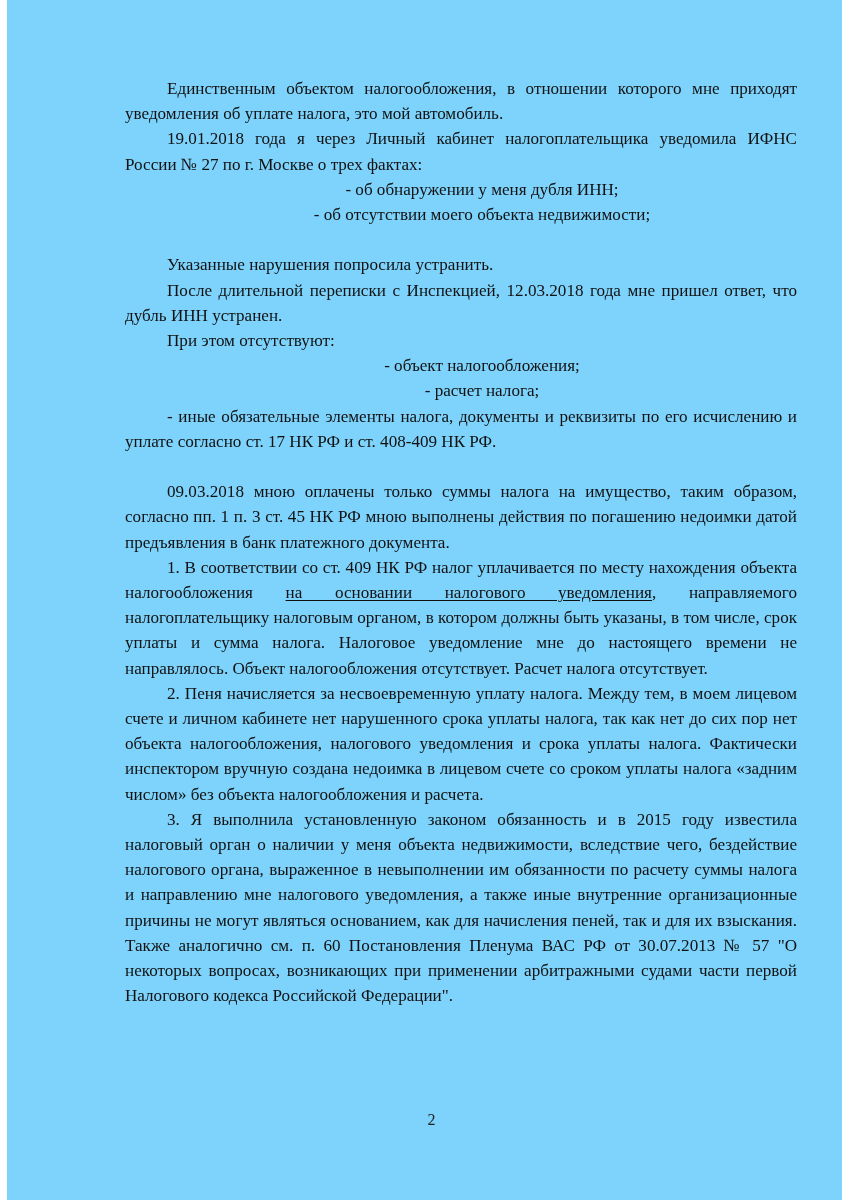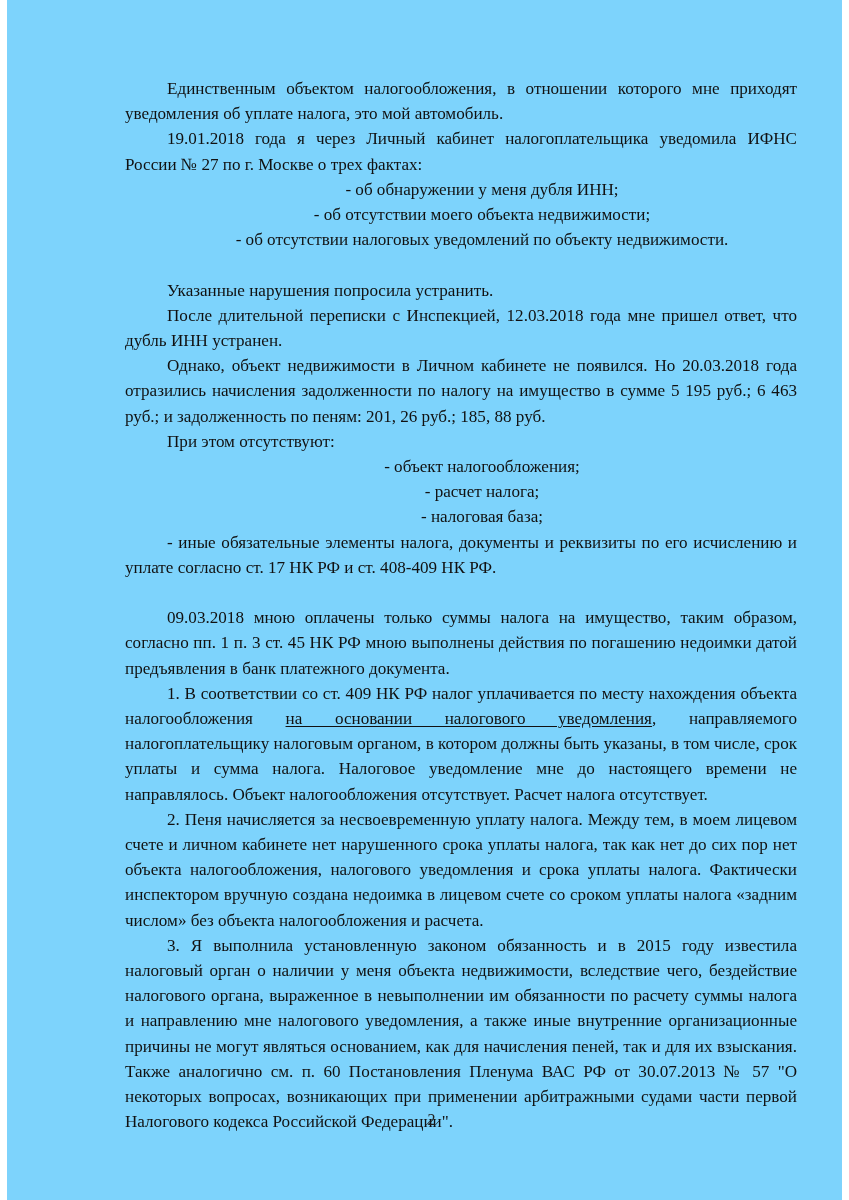--- a/index.html
+++ b/index.html
@@ -67,29 +67,26 @@
 </style>
 </head>
 <body>
 
 <div class="page">
   <div class="text-block" id="text-block">
       <p class="para">Единственным объектом налогообложения, в отношении которого мне приходят уведомления об уплате налога, это мой автомобиль.</p>
       <p class="para">19.01.2018 года я через Личный кабинет налогоплательщика уведомила ИФНС России № 27 по г. Москве о трех фактах:</p>
       <p class="dash">- об обнаружении у меня дубля ИНН;</p>
       <p class="dash">- об отсутствии моего объекта недвижимости;</p>
-      <p class="dash">- об отсутствии налоговых уведомлений по объекту недвижимости.</p>
       <div class="spacer-line">&nbsp;</div>
       <p class="para">Указанные нарушения попросила устранить.</p>
       <p class="para">После длительной переписки с Инспекцией, 12.03.2018 года мне пришел ответ, что дубль ИНН устранен.</p>
-      <p class="para">Однако, объект недвижимости в Личном кабинете не появился. Но 20.03.2018 года отразились начисления задолженности по налогу на имущество в сумме 5 195 руб.; 6 463 руб.; и задолженность по пеням: 201, 26 руб.; 185, 88 руб.</p>
       <p class="para">При этом отсутствуют:</p>
       <p class="dash">- объект налогообложения;</p>
       <p class="dash">- расчет налога;</p>
-      <p class="dash">- налоговая база;</p>
       <p class="para">- иные обязательные элементы налога, документы и реквизиты по его исчислению и уплате согласно ст. 17 НК РФ и ст. 408-409 НК РФ.</p>
       <div class="spacer-line">&nbsp;</div>
       <p class="para">09.03.2018 мною оплачены только суммы налога на имущество, таким образом, согласно пп. 1 п. 3 ст. 45 НК РФ мною выполнены действия по погашению недоимки датой предъявления в банк платежного документа.</p>
       <p class="para"><span>1. В соответствии со ст. 409 НК РФ налог уплачивается по месту нахождения объекта налогообложения </span><span class="bold-underline">на основании налогового уведомления</span><span>, направляемого налогоплательщику налоговым органом, в котором должны быть указаны, в том числе, срок уплаты и сумма налога. Налоговое уведомление мне до настоящего времени не направлялось. Объект налогообложения отсутствует. Расчет налога отсутствует.</span></p>
       <p class="para">2. Пеня начисляется за несвоевременную уплату налога. Между тем, в моем лицевом счете и личном кабинете нет нарушенного срока уплаты налога, так как нет до сих пор нет объекта налогообложения, налогового уведомления и срока уплаты налога. Фактически инспектором вручную создана недоимка в лицевом счете со сроком уплаты налога «задним числом» без объекта налогообложения и расчета.</p>
       <p class="para">3. Я выполнила установленную законом обязанность и в 2015 году известила налоговый орган о наличии у меня объекта недвижимости, вследствие чего, бездействие налогового органа, выраженное в невыполнении им обязанности по расчету суммы налога и направлению мне налогового уведомления, а также иные внутренние организационные причины не могут являться основанием, как для начисления пеней, так и для их взыскания. Также аналогично см. п. 60 Постановления Пленума ВАС РФ от 30.07.2013 № 57 "О некоторых вопросах, возникающих при применении арбитражными судами части первой Налогового кодекса Российской Федерации".</p>
     </div>
   <div class="page-number">2</div>
 </div>
 

